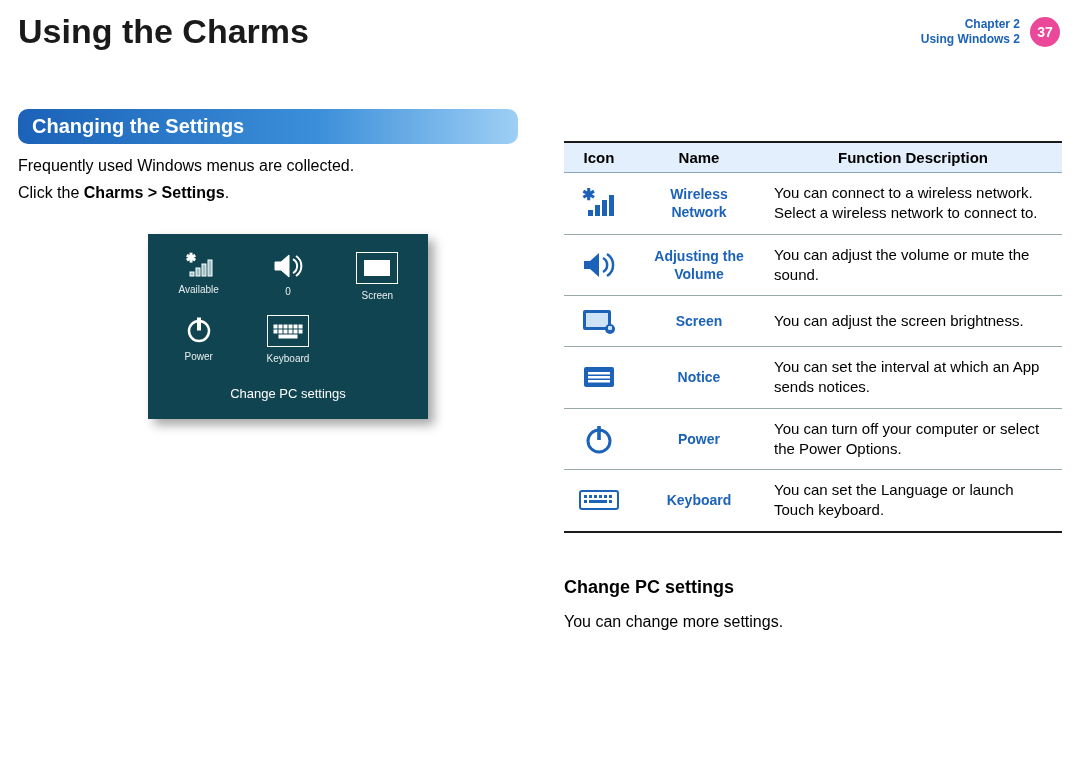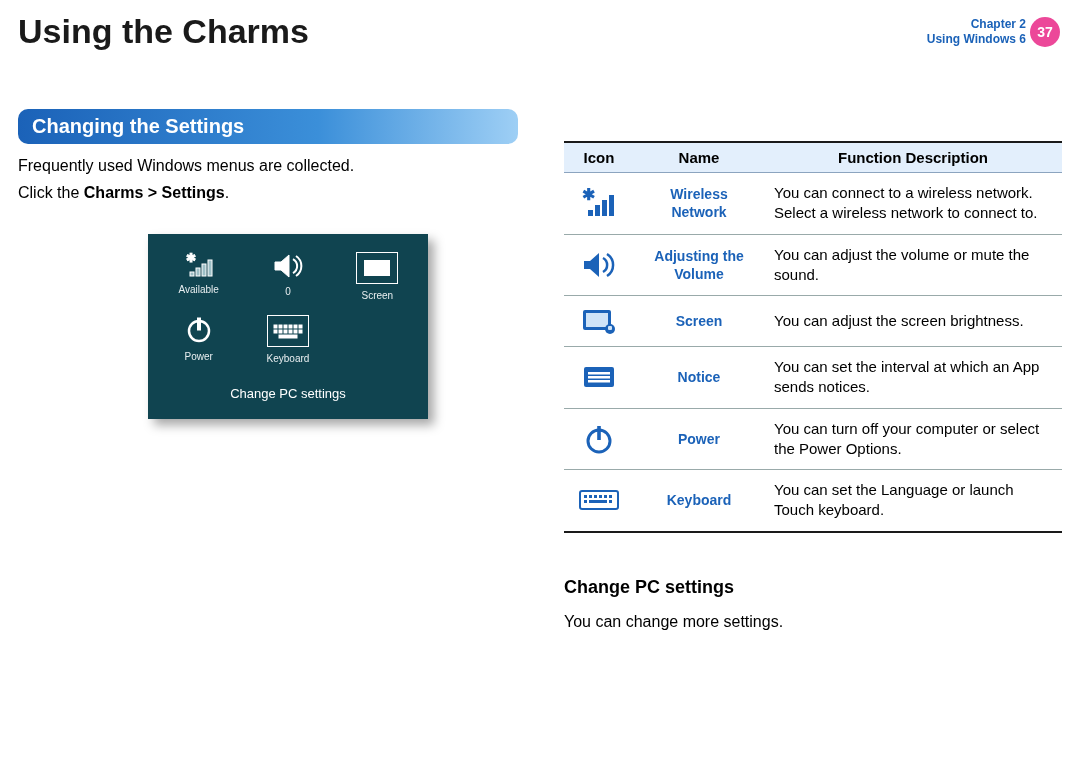--- a/index.html
+++ b/index.html
@@ -19,21 +19,21 @@
     justify-content: space-between;
   }
   .page-title {
     font-size: 34px;
     font-weight: 700;
     color: #1a1a1a;
   }
   .header-right {
     display: flex;
     align-items: flex-end;
-    gap: 4px;
+    gap: 10px;
   }
   .chapter-block {
     text-align: right;
     font-size: 12px;
     font-weight: 700;
     color: #1b62b8;
     line-height: 1.25;
   }
   .page-number {
     width: 30px;
@@ -156,21 +156,21 @@
   }
 </style>
 </head>
 <body>
 
 <div class="page-header">
   <div class="page-title">Using the Charms</div>
   <div class="header-right">
     <div class="chapter-block">
       <div>Chapter 2</div>
-      <div>Using Windows 6</div>
+      <div>Using Windows 2</div>
     </div>
     <div class="page-number">37</div>
   </div>
 </div>
 
 <div class="content">
   <div class="left-col">
     <div class="section-bar">Changing the Settings</div>
     <p class="body-text">Frequently used Windows menus are collected.</p>
     <p class="body-text">

